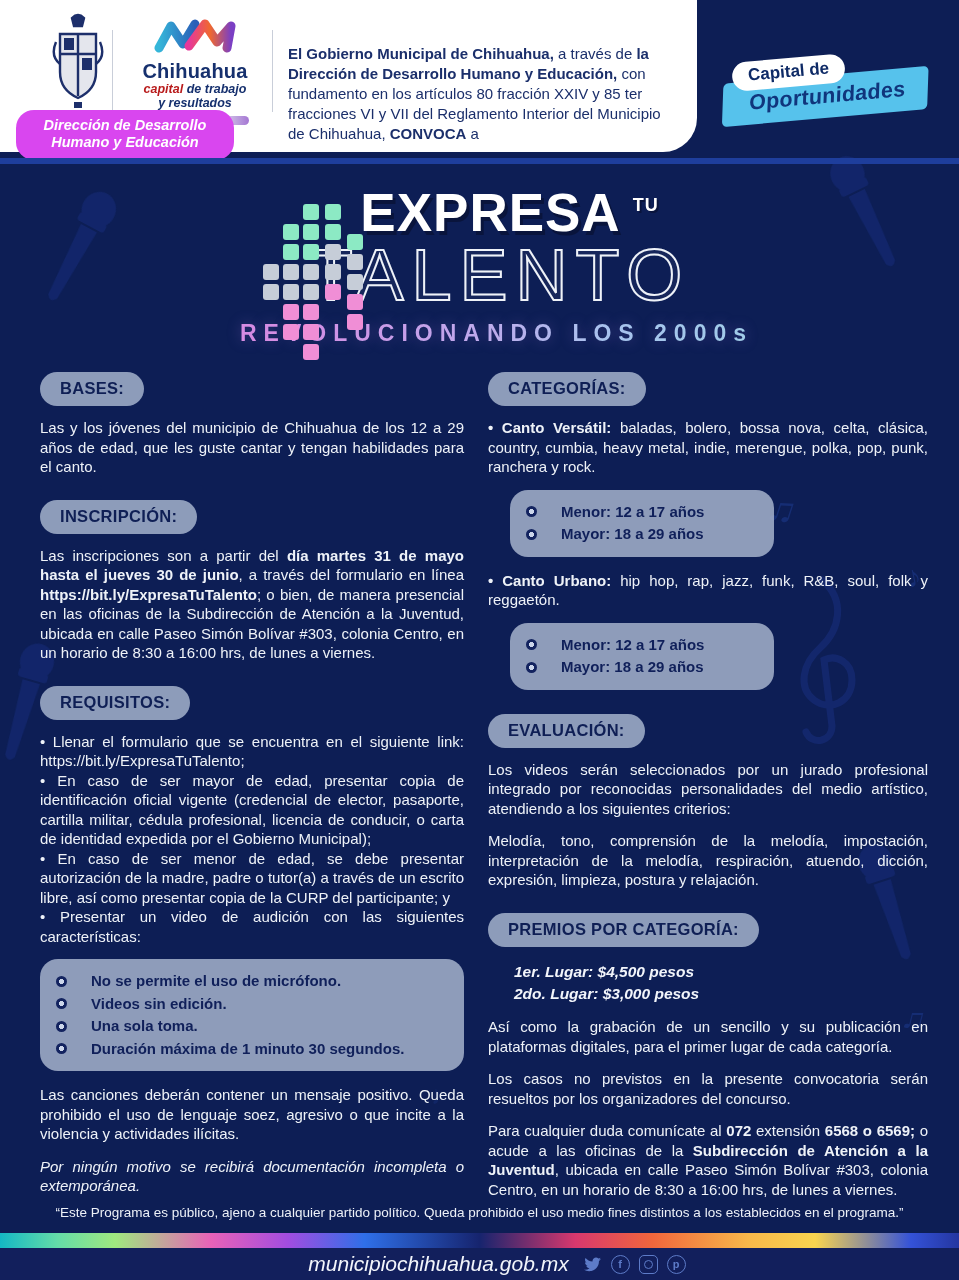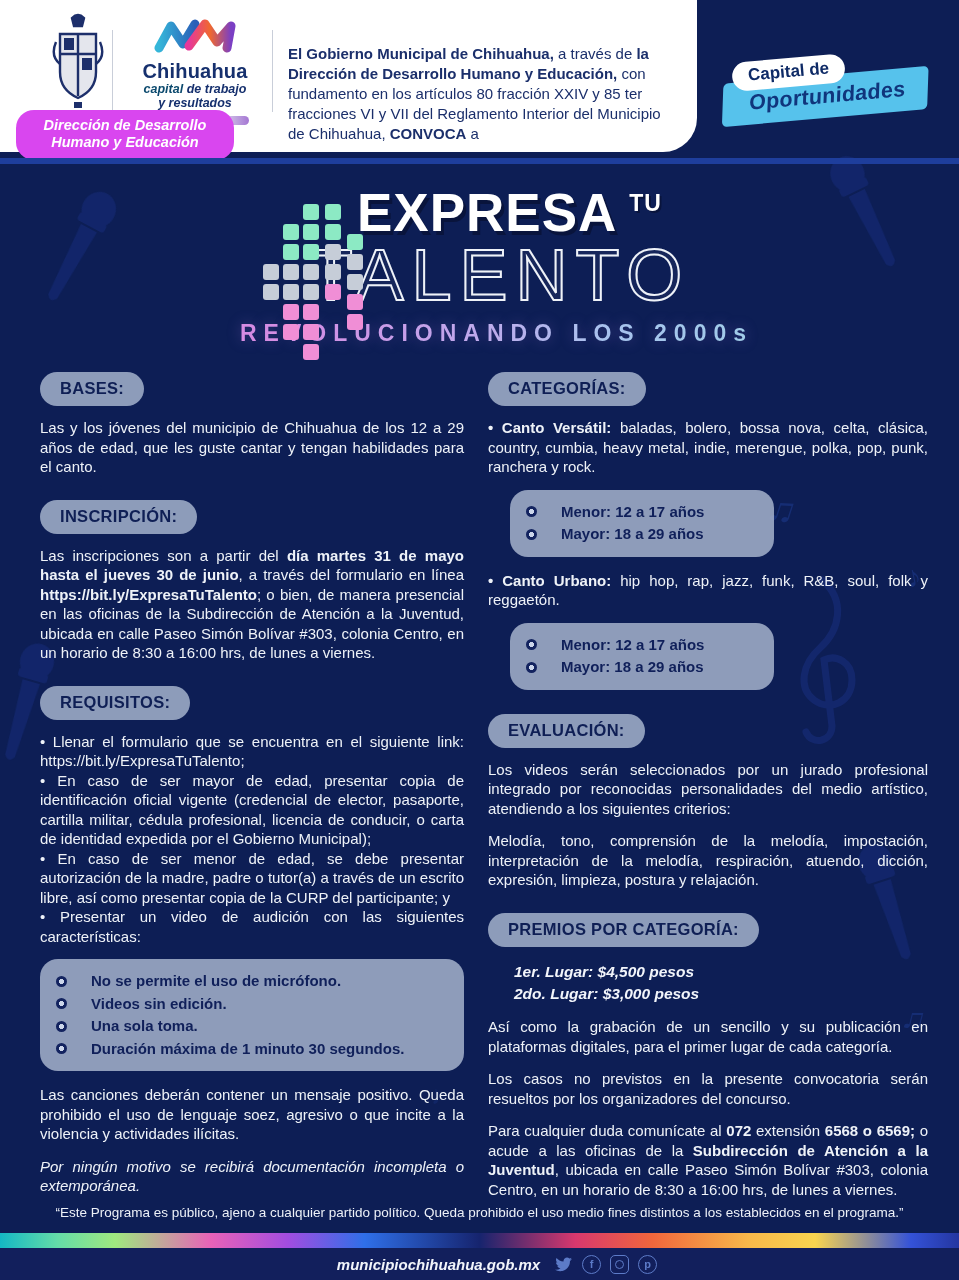--- a/index.html
+++ b/index.html
@@ -12,21 +12,21 @@
 
   
   .band{position:absolute;top:0;left:0;width:697px;height:152px;background:#ffffff;
         border-radius:0 0 34px 0;}
   .crest{position:absolute;left:50px;top:12px;}
   .vdiv{position:absolute;top:30px;width:1px;height:82px;background:#c9ced9;}
   .d1{left:112px;} .d2{left:272px;}
   .logo-block{position:absolute;left:122px;top:18px;width:146px;text-align:center;}
   .logo-name{font-size:20px;font-weight:800;color:#16306e;letter-spacing:.2px;margin-top:2px;}
   .logo-tag{font-size:12.5px;font-weight:700;font-style:italic;color:#16306e;line-height:1.1;}
-  .logo-tag .accent{color:#0c4a6e;}
+  .logo-tag .accent{color:#b91c1c;}
   .logo-banner{margin:5px auto 0;width:108px;height:9px;border-radius:5px;
         background:linear-gradient(90deg,#f29d38,#e8e2da 30%,#dfe3ec 70%,#8e54c8);opacity:.8;}
   .intro{position:absolute;left:288px;top:44px;width:382px;margin:0;
         font-size:15px;line-height:1.33;color:#1b2f6b;text-align:left;}
   .intro .b{font-weight:800;}
   .dept-pill{position:absolute;left:16px;top:110px;width:218px;padding:7px 0 8px;
         background:#d946ef;border-radius:18px;color:#fff;text-align:center;
         font-weight:700;font-style:italic;font-size:14.5px;line-height:1.2;}
 
   .blue-line{position:absolute;top:158px;left:0;width:100%;height:6px;background:#1e3e9c;}
@@ -38,21 +38,21 @@
         padding:4px 16px 5px;border-radius:16px;}
   .badge-bottom{position:relative;z-index:1;background:#56c2ec;color:#10357c;
         font-weight:800;font-size:21.5px;padding:9px 12px 9px 16px;border-radius:5px;
         transform:skew(-7deg);text-align:center;letter-spacing:.3px;}
 
   
   .title-block{position:absolute;top:186px;left:0;width:959px;text-align:center;color:#fff;}
   .eq{position:absolute;left:263px;top:18px;}
   .t1{font-size:53px;font-weight:800;letter-spacing:1px;line-height:1;
       text-shadow:3px 4px 0 rgba(8,13,40,.55);margin-left:60px;}
-  .t1 .tu{font-size:23px;font-weight:800;margin-left:12px;position:relative;top:-20px;
+  .t1 .tu{font-size:18px;font-weight:800;margin-left:12px;position:relative;top:-20px;
       text-shadow:2px 2px 0 rgba(8,13,40,.55);}
   .t2{font-size:72px;font-weight:400;letter-spacing:8px;line-height:1.02;margin-left:40px;
       color:rgba(255,255,255,.04);-webkit-text-stroke:2px #eef2f8;}
   .t3{font-size:23px;font-weight:800;letter-spacing:7px;margin-top:8px;margin-left:34px;
       background:linear-gradient(90deg,#ee82dc 0%,#d693e6 30%,#c3b0ee 48%,#a9c9f0 62%,#97e4e2 100%);
       -webkit-background-clip:text;background-clip:text;color:transparent;
       text-shadow:0 0 14px rgba(160,120,220,.35);}
 
   
   .cols{position:absolute;top:372px;left:40px;width:888px;display:flex;gap:24px;}
@@ -79,21 +79,21 @@
 
   
   .disclaimer{position:absolute;left:0;top:1205px;width:100%;margin:0;text-align:center;
         font-size:13.5px;color:#edf1f8;}
   .rainbow{position:absolute;left:0;top:1233px;width:100%;height:15px;
         background:linear-gradient(90deg,#14b8c4 0%,#64dca8 6%,#9fe87f 12%,#e862b8 22%,
         #a24de0 30%,#2f6fe8 38%,#16246e 50%,#d8386e 60%,#f0663c 68%,#f8b84a 78%,
         #f8d44f 85%,#3452d8 95%,#2436a0 100%);}
   .bottom-strip{position:absolute;left:0;top:1248px;width:100%;height:32px;background:#121f5c;
         display:flex;align-items:center;justify-content:center;gap:14px;}
-  .site{font-size:15px;font-weight:700;font-style:italic;color:#f2f5fb;cursor:pointer;margin-left:35px;}
+  .site{font-size:21px;font-weight:400;font-style:italic;color:#f2f5fb;cursor:pointer;margin-left:35px;}
   .social{display:flex;gap:9px;align-items:center;}
   .sicon{width:19px;height:19px;display:flex;align-items:center;justify-content:center;
         color:#5d7bc8;border:1.6px solid #5d7bc8;border-radius:50%;
         font-size:11px;font-weight:800;box-sizing:border-box;}
   .sicon.square{border-radius:5px;}
   .sicon.noborder{border:none;}
   .ig-dot{width:7px;height:7px;border:1.6px solid #5d7bc8;border-radius:50%;}
 </style>
 </head>
 <body>

